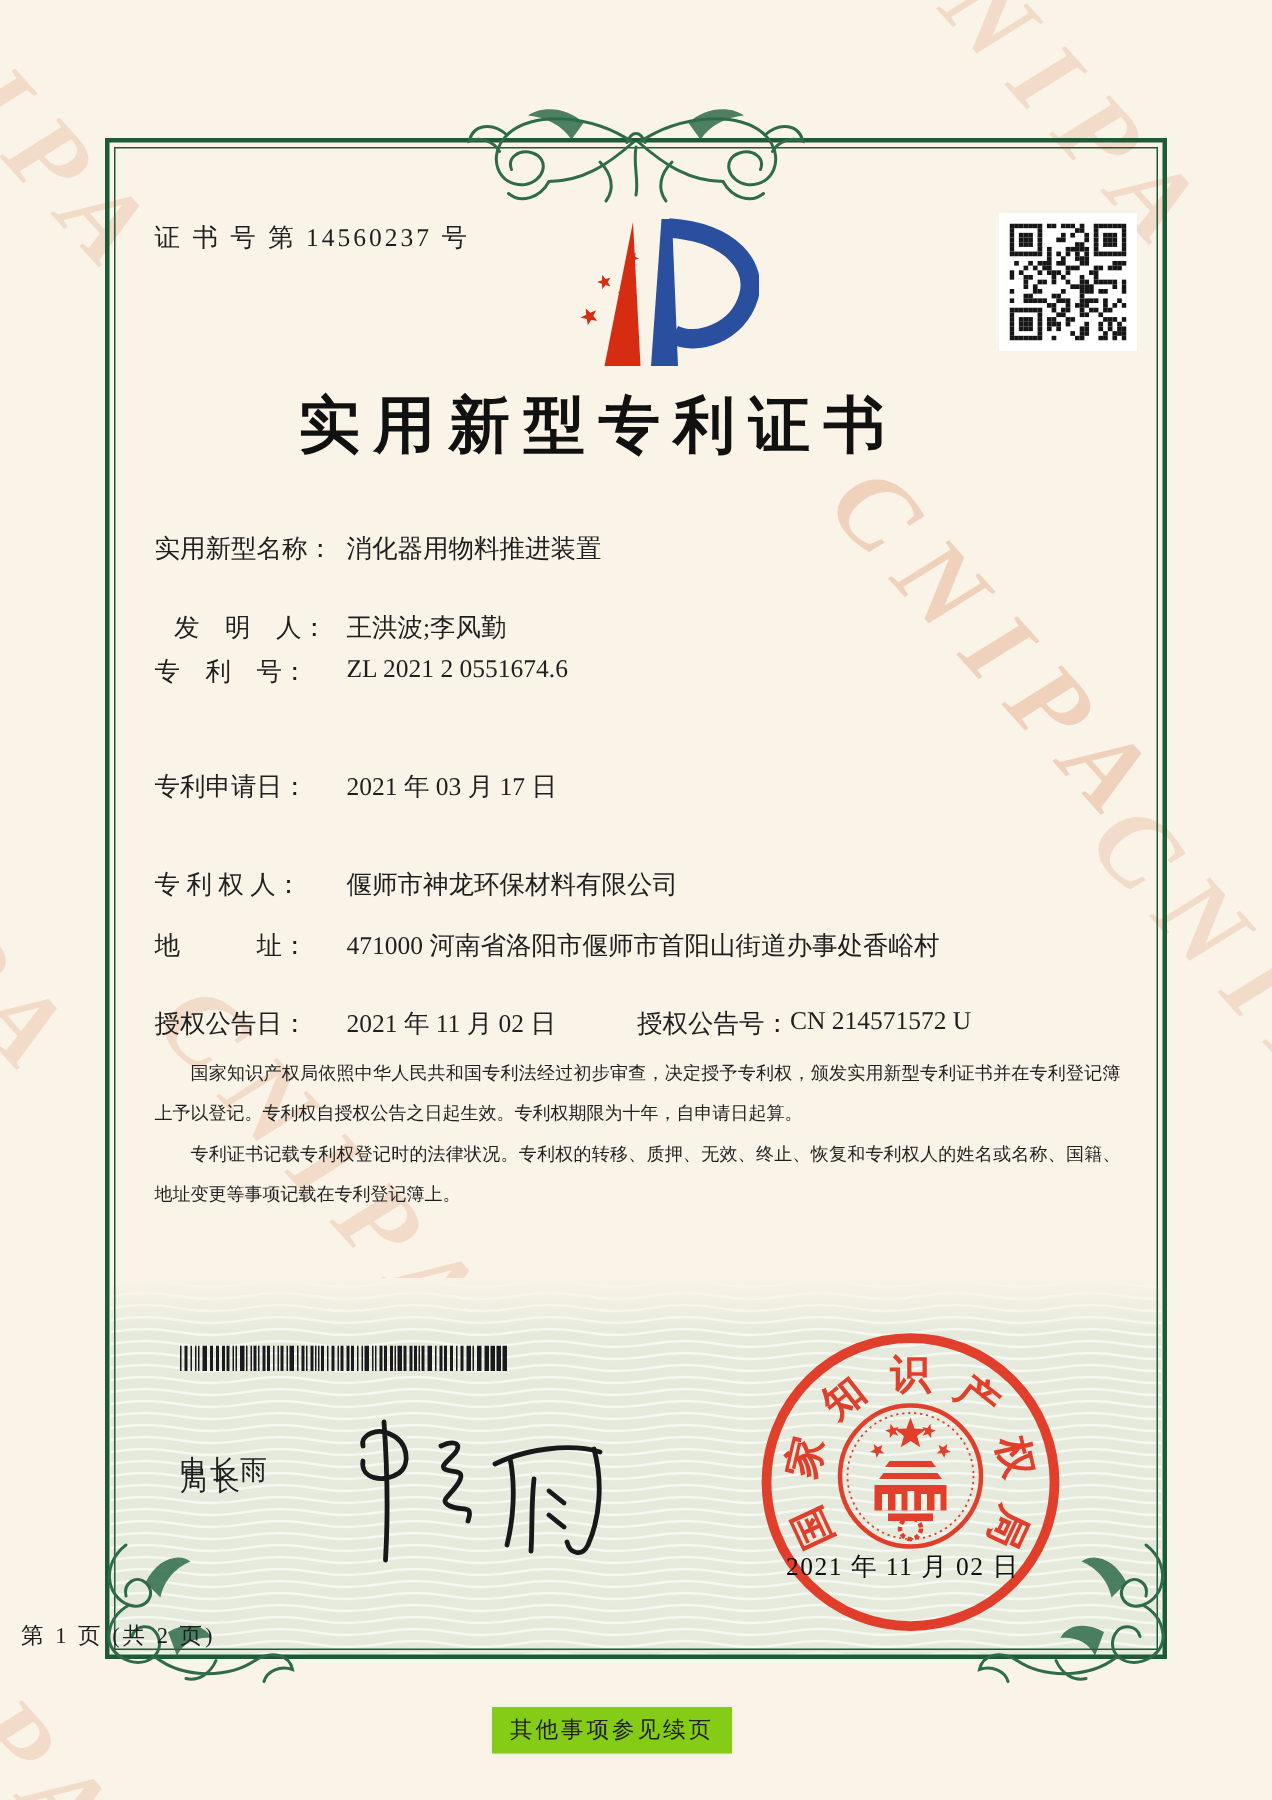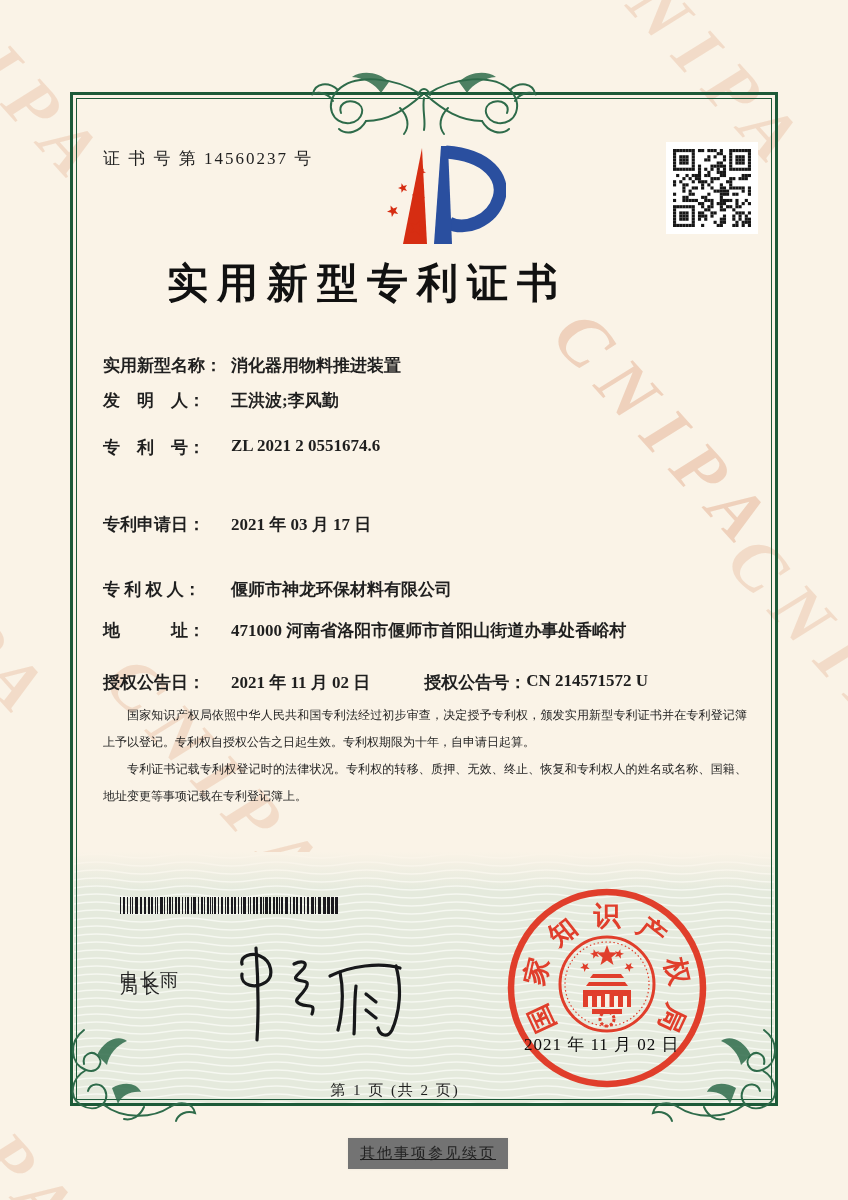--- a/index.html
+++ b/index.html
@@ -34,44 +34,44 @@
   
   .ornament{ position:absolute; z-index:5; }
   
   .content{ position:absolute; z-index:6; left:0; top:0; width:848px; height:1200px; }
   .cert-no{ position:absolute; left:103px; top:147px; font-size:17px; letter-spacing:2px; }
   .logo{ position:absolute; left:350px; top:140px; }
   .qr-wrap{ position:absolute; left:666px; top:142px; width:92px; height:92px; background:#ffffff; }
   .qr-wrap svg{ position:absolute; left:7px; top:7px; }
   .title{
     position:absolute; left:0; top:256px; width:734px; text-align:center;
-    font-size:41px; font-weight:bold; letter-spacing:9px; color:#111;
-  }
-  .field-row{ position:absolute; left:103px; display:flex; font-size:17px; white-space:nowrap;font-weight:bold; }
+    font-size:41px; font-weight:bold; letter-spacing:9px; color:#111;padding-left:32px;
+  }
+  .field-row{ position:absolute; left:103px; display:flex; font-size:17px; white-space:nowrap; }
   .field-row .lbl{ display:inline-block; min-width:128px; }
   .field-row .val{ display:inline-block; }
   .grant-gap{ margin-left:54px; }
   .body-text{
     position:absolute; left:103px; top:702px; width:644px;
     font-size:12px; line-height:27px; text-align:justify;
   }
   .body-text p{ margin:0; text-indent:2em; }
   .barcode{ position:absolute; left:120px; top:897px; }
   .officer-title{ position:absolute; left:120px; top:975px; font-size:18px; letter-spacing:4px; }
   .officer-name{ position:absolute; left:120px; top:968px; font-size:18px; letter-spacing:2px; }
   .signature{ position:absolute; left:228px; top:942px; }
   .seal{ position:absolute; left:497px; top:878px; }
   .seal-date{
     position:absolute; left:524px; top:1033px; font-size:17px; letter-spacing:1px;
     color:#0d0d0d; font-weight:500; white-space:nowrap;
   }
-  .page-info{ position:absolute; left:4px; top:1081px; width:782px; text-align:center; font-size:15px; letter-spacing:2px; }
+  .page-info{ position:absolute; left:14px; top:1081px; width:782px; text-align:left; font-size:15px; letter-spacing:2px; }
   .cont-note-box{
-    position:absolute; left:348px; top:1138px; background:#737373;
-    padding:6px 12px; box-shadow:0 0 3px rgba(0,0,0,0.06);text-decoration:underline;
+    position:absolute; left:328px; top:1138px; background:#84cc16;
+    padding:6px 12px; box-shadow:0 0 3px rgba(0,0,0,0.06);
   }
   .cont-note{ font-size:15px; letter-spacing:2px; color:#222; }
 </style>
 </head>
 <body>
 
 <div class="page">
 
   <span class="wm" style="left:-70px; top:-70px;">CNIPA</span>
   <span class="wm" style="left:630px; top:-85px;">CNIPA</span>
@@ -453,21 +453,21 @@
           </g>
         </svg>
     </div>
 
     <div class="title">实用新型专利证书</div>
 
     <div class="field-row" style="top:354px;">
       <span class="lbl">实用新型名称：</span>
       <span class="val">消化器用物料推进装置</span>
     </div>
-    <div class="field-row" style="top:389px;">
+    <div class="field-row" style="top:407px;text-align:center;">
       <span class="lbl">发　明　人：</span>
       <span class="val">王洪波;李风勤</span>
     </div>
     <div class="field-row" style="top:436px;">
       <span class="lbl">专　利　号：</span>
       <span class="val">ZL 2021 2 0551674.6</span>
     </div>
     <div class="field-row" style="top:513px;">
       <span class="lbl">专利申请日：</span>
       <span class="val">2021 年 03 月 17 日</span>

